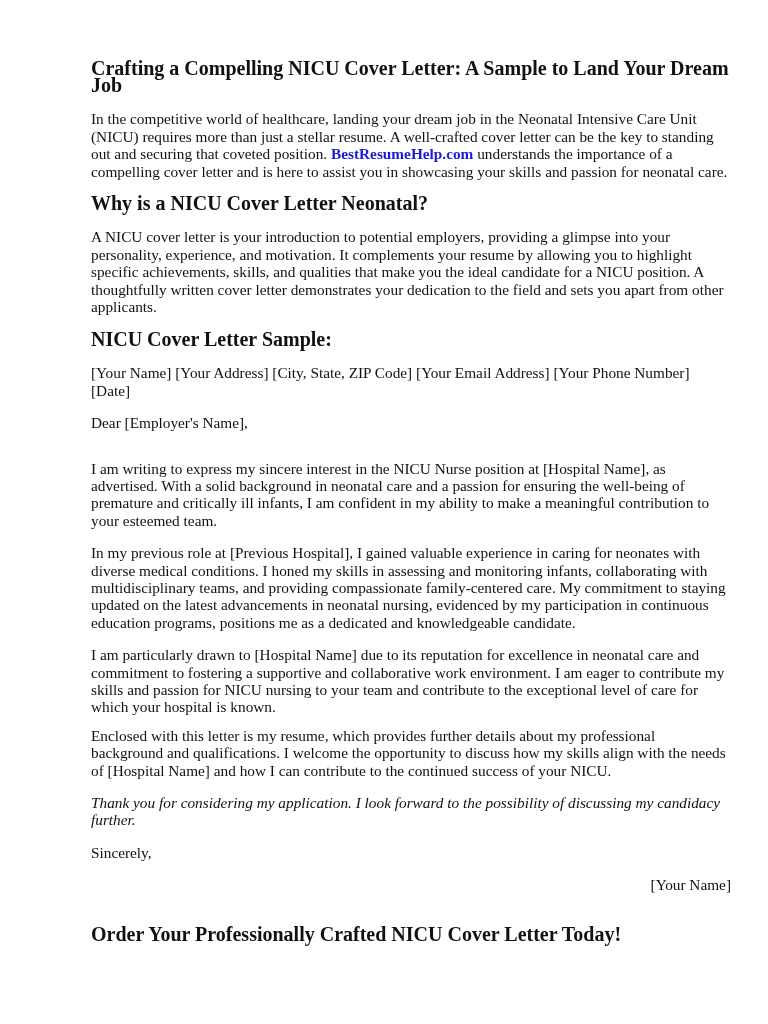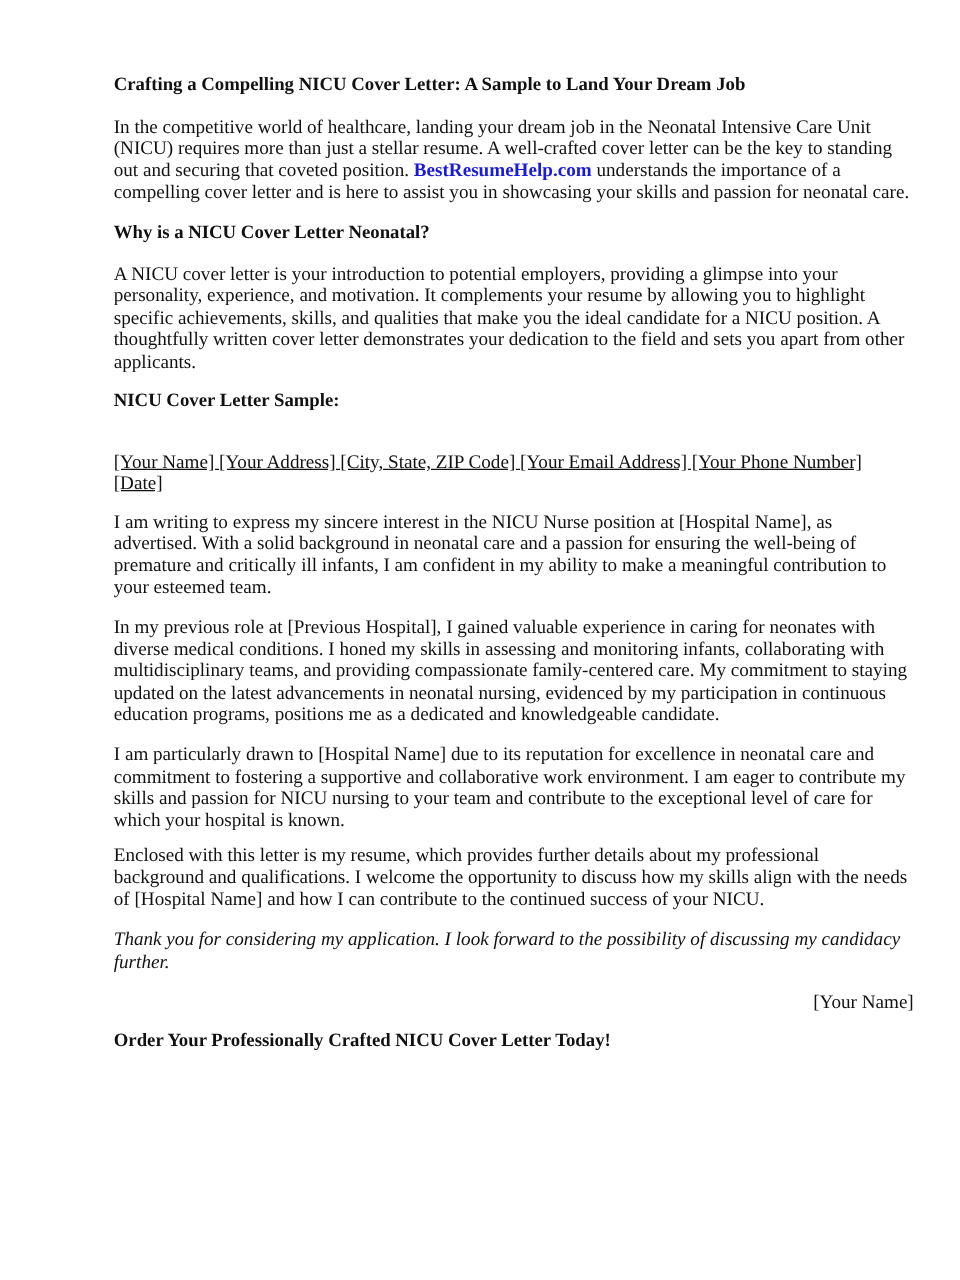--- a/index.html
+++ b/index.html
@@ -20,75 +20,77 @@
       width: 640px;
       font-family: "Liberation Serif", serif;
       font-size: 15.3px;
       line-height: 17.4px;
       color: #111111;
     }
     .heading {
       font-weight: bold;
       margin: 0;
       padding: 0;
-      font-size: 15px;
+      font-size: 20px;
       line-height: 17.4px;
     }
     p {
       margin: 0;
       padding: 0;
     }
     .link {
       color: #1a1adb;
       font-weight: bold;
       text-decoration: none;
       margin-top: 48px;
     }
     #h1 { margin-top: 0; }
     #p-intro { margin-top: 15.5px; }
     #h2 { margin-top: 15px; }
     #p-why { margin-top: 16px; }
     #h3 { margin-top: 15.5px; font-family: Liberation Serif, serif; }
-    #p-header { margin-top: 30px; text-decoration: underline; }
+    #p-header { margin-top: 16px; }
     #p-employer { margin-top: 15px; }
     #p-dear { margin-top: 15px; }
-    #p-body1 { margin-top: 13px; }
+    #p-body1 { margin-top: 28px; }
     #p-body2 { margin-top: 15px; }
     #p-body3 { margin-top: 15px; }
     #p-body4 { margin-top: 11px; }
     #p-thanks { margin-top: 15px; font-style: italic; }
     #p-sincerely { margin-top: 15px; }
     #p-name { margin-top: 15px; text-align: right; }
-    #h4 { margin-top: 15px; }
+    #h4 { margin-top: 32px; }
   </style>
 </head>
 <body>
 
 <div class="page">
   <h1 class="heading" id="h1">Crafting a Compelling NICU Cover Letter: A Sample to Land Your Dream Job</h1>
 
   <p id="p-intro"><span>In the competitive world of healthcare, landing your dream job in the Neonatal Intensive Care Unit (NICU) requires more than just a stellar resume. A well-crafted cover letter can be the key to standing out and securing that coveted position. </span><a class="link" style="color: rgb(26, 26, 219);">BestResumeHelp.com</a><span> understands the importance of a compelling cover letter and is here to assist you in showcasing your skills and passion for neonatal care.</span></p>
 
   <h2 class="heading" id="h2">Why is a NICU Cover Letter Neonatal?</h2>
 
   <p id="p-why">A NICU cover letter is your introduction to potential employers, providing a glimpse into your personality, experience, and motivation. It complements your resume by allowing you to highlight specific achievements, skills, and qualities that make you the ideal candidate for a NICU position. A thoughtfully written cover letter demonstrates your dedication to the field and sets you apart from other applicants.</p>
 
   <h2 class="heading" id="h3">NICU Cover Letter Sample:</h2>
 
   <p id="p-header">[Your Name] [Your Address] [City, State, ZIP Code] [Your Email Address] [Your Phone Number] [Date]</p>
 
 
+  <p id="p-dear">Dear [Employer's Name],</p>
 
   <p id="p-body1">I am writing to express my sincere interest in the NICU Nurse position at [Hospital Name], as advertised. With a solid background in neonatal care and a passion for ensuring the well-being of premature and critically ill infants, I am confident in my ability to make a meaningful contribution to your esteemed team.</p>
 
   <p id="p-body2">In my previous role at [Previous Hospital], I gained valuable experience in caring for neonates with diverse medical conditions. I honed my skills in assessing and monitoring infants, collaborating with multidisciplinary teams, and providing compassionate family-centered care. My commitment to staying updated on the latest advancements in neonatal nursing, evidenced by my participation in continuous education programs, positions me as a dedicated and knowledgeable candidate.</p>
 
   <p id="p-body3">I am particularly drawn to [Hospital Name] due to its reputation for excellence in neonatal care and commitment to fostering a supportive and collaborative work environment. I am eager to contribute my skills and passion for NICU nursing to your team and contribute to the exceptional level of care for which your hospital is known.</p>
 
   <p id="p-body4">Enclosed with this letter is my resume, which provides further details about my professional background and qualifications. I welcome the opportunity to discuss how my skills align with the needs of [Hospital Name] and how I can contribute to the continued success of your NICU.</p>
 
   <p id="p-thanks">Thank you for considering my application. I look forward to the possibility of discussing my candidacy further.</p>
 
+  <p id="p-sincerely">Sincerely,</p>
 
   <p id="p-name">[Your Name]</p>
 
   <h2 class="heading" id="h4">Order Your Professionally Crafted NICU Cover Letter Today!</h2>
 </div>
 
 </body></html>

